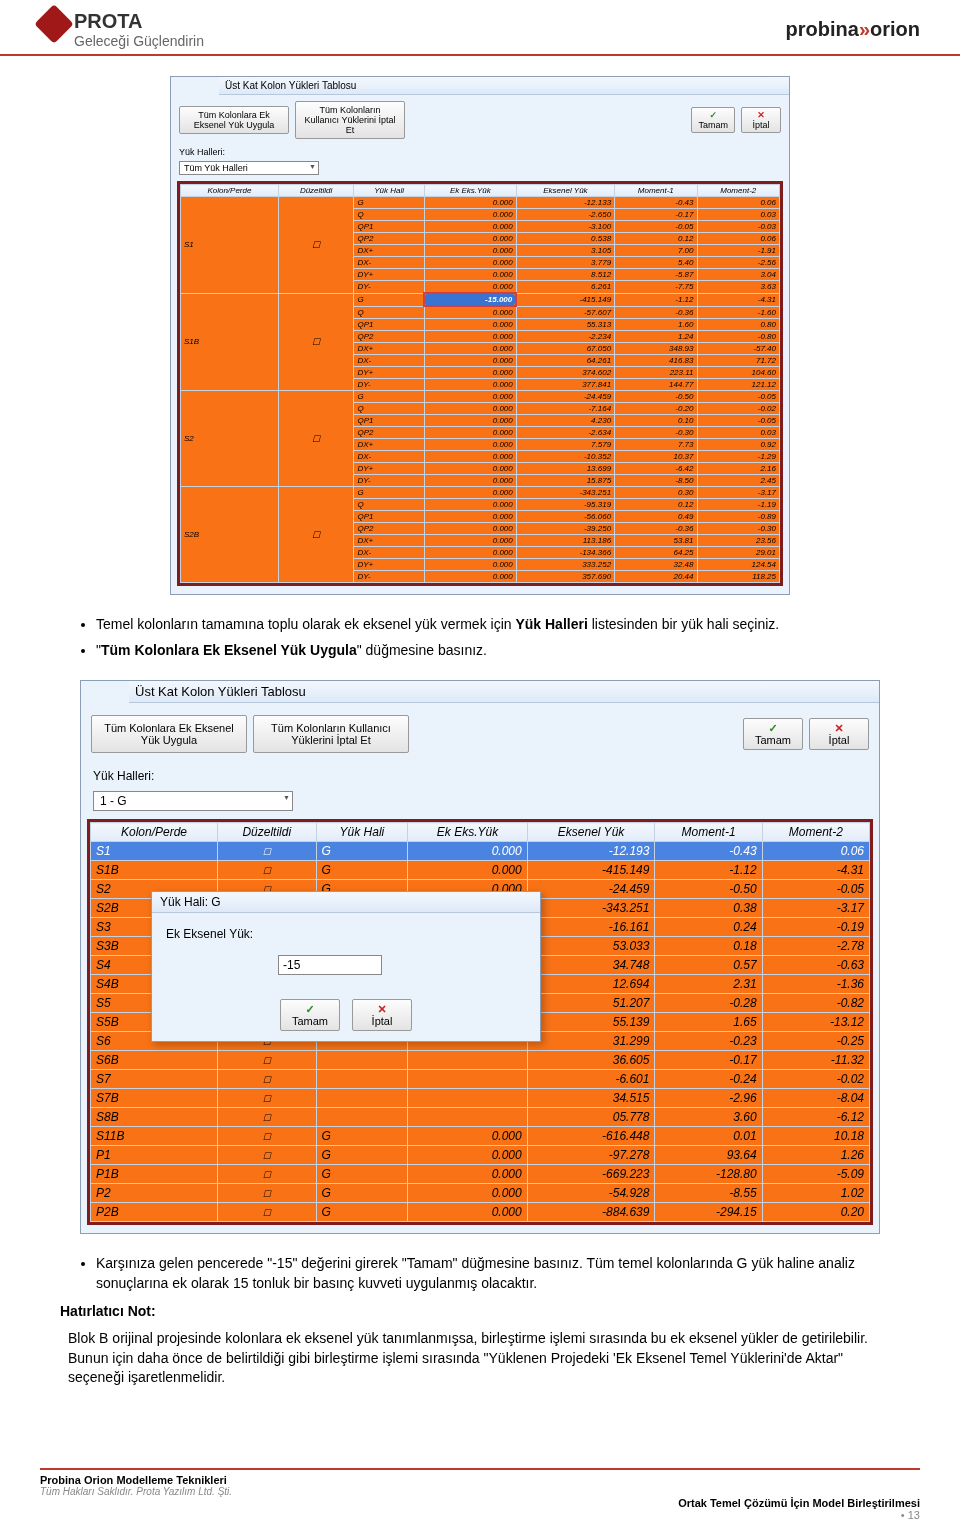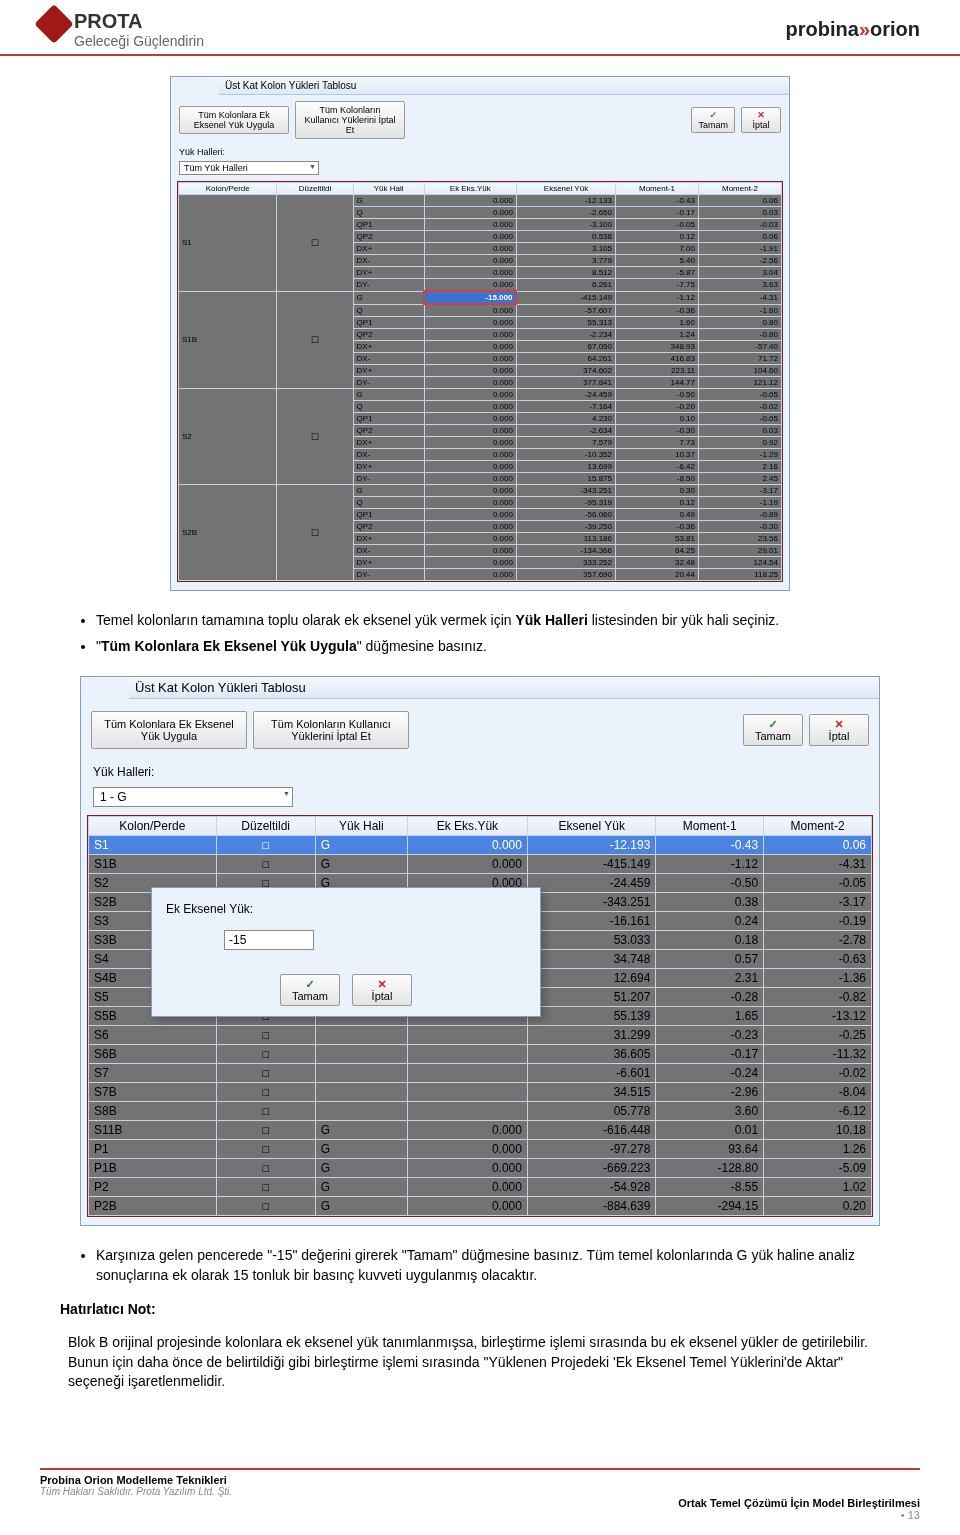--- a/index.html
+++ b/index.html
@@ -18,21 +18,21 @@
   .top-buttons { display: flex; gap: 6px; padding: 6px 8px; align-items: center; }
   .win-btn { border: 1px solid #999; background: linear-gradient(#fdfdfd,#e3e3e3); padding: 3px 8px; font-size: 9px; text-align: center; border-radius: 2px; }
   .win-btn.small { padding: 2px 6px; min-width: 40px; }
   .spacer { flex: 1; }
   .checkmark { color: #2a8b2a; font-weight: bold; }
   .xmark { color: #c22; font-weight: bold; }
   .field-row { padding: 2px 8px; font-size: 9px; display: flex; align-items: center; gap: 6px; }
   .combo { border: 1px solid #888; background: #fff; padding: 1px 4px; min-width: 140px; display: inline-block; position: relative; }
   .combo::after { content: "▼"; position: absolute; right: 2px; font-size: 7px; color: #555; }
   
-  .table-wrap { border: 1px solid #7f1d1d; background: #737373; margin: 4px 6px 8px 6px; }
+  .table-wrap { border: 3px solid #7f1d1d; background: #f97316; margin: 4px 6px 8px 6px; font-style: italic; }
   table { border-collapse: collapse; width: 100%; font-size: 8px; }
   th, td { border: 1px solid #c5d2e1; padding: 1px 3px; text-align: right; white-space: nowrap; }
   th { background: linear-gradient(#f4f8fd,#e1ebf8); font-weight: normal; text-align: center; }
   td.left { text-align: left; }
   td.center { text-align: center; }
   .checkbox-cell::before { content: "☐"; font-size: 9px; }
   .highlight-cell { background: #3a74d0; color: #fff; border: 2px solid #d04040 !important; border-radius: 6px; font-weight: bold; }
 
   .prose { margin: 20px 60px; font-size: 14px; line-height: 1.4; }
   .prose ul { padding-left: 36px; }
@@ -46,24 +46,24 @@
   .big-frame .icon-btn { width: 60px; text-align: center; padding: 3px 4px; }
   .big-frame .field-row { padding: 4px 12px; font-size: 12px; }
   .big-frame .combo { min-width: 200px; padding: 2px 6px; font-size: 12px; }
   .big-frame table { font-size: 12px; }
   .big-frame th, .big-frame td { padding: 2px 5px; }
   .big-frame tr.selected td { background: #4a84e0; color: #fff; }
   
   .popup { position: absolute; left: 70px; top: 210px; width: 390px; background: #eaf2fc; border: 1px solid #8c9eb6; box-shadow: 3px 3px 8px rgba(0,0,0,0.25); }
   .popup .pp-title { padding: 3px 8px; background: linear-gradient(#f4f8fd,#dde9f8); border-bottom: 1px solid #b7c8dc; font-size: 12px; }
   .popup .pp-body { padding: 14px 14px; font-size: 12px; }
-  .popup .pp-input { border: 1px solid #888; background: #fff; padding: 2px 4px; width: 90px; margin-left: 58px; display: inline-block; }
+  .popup .pp-input { border: 1px solid #888; background: #fff; padding: 2px 4px; width: 104px; margin-left: 112px; display: inline-block; }
   .popup .pp-btns { display: flex; justify-content: center; gap: 12px; padding: 10px; }
   
-  .note-heading { font-weight: bold; margin: 14px 0; }
+  .note-heading { font-weight: bold; margin: 8px 0; }
   
   .page-footer { position: absolute; bottom: 14px; left: 40px; right: 40px; border-top: 2px solid #c0392b; padding-top: 4px; font-size: 11px; display: flex; justify-content: space-between; flex-direction: column; }
   .footer-left, .footer-right { display: flex; flex-direction: column; }
   .footer-left .sub, .footer-right .sub { color: #888; font-style: italic; font-size: 10px; }
   .footer-right { text-align: right; }
   .footer-right .pageno { color: #888; }
 </style>
 </head>
 <body>
 
@@ -560,20 +560,21 @@
             <td>0.000</td>
             <td>-884.639</td>
             <td>-294.15</td>
             <td>0.20</td>
           </tr>
         </tbody>
     </table>
   </div>
 
   <div class="popup">
+    <div class="pp-title">Yük Hali: G</div>
     <div class="pp-body">
       <span>Ek Eksenel Yük:</span><br><br>
       <span class="pp-input">-15</span>
     </div>
     <div class="pp-btns">
       <div class="win-btn icon-btn"><span class="checkmark">✓</span><br><span>Tamam</span></div>
       <div class="win-btn icon-btn"><span class="xmark">✕</span><br><span>İptal</span></div>
     </div>
   </div>
 </div>

